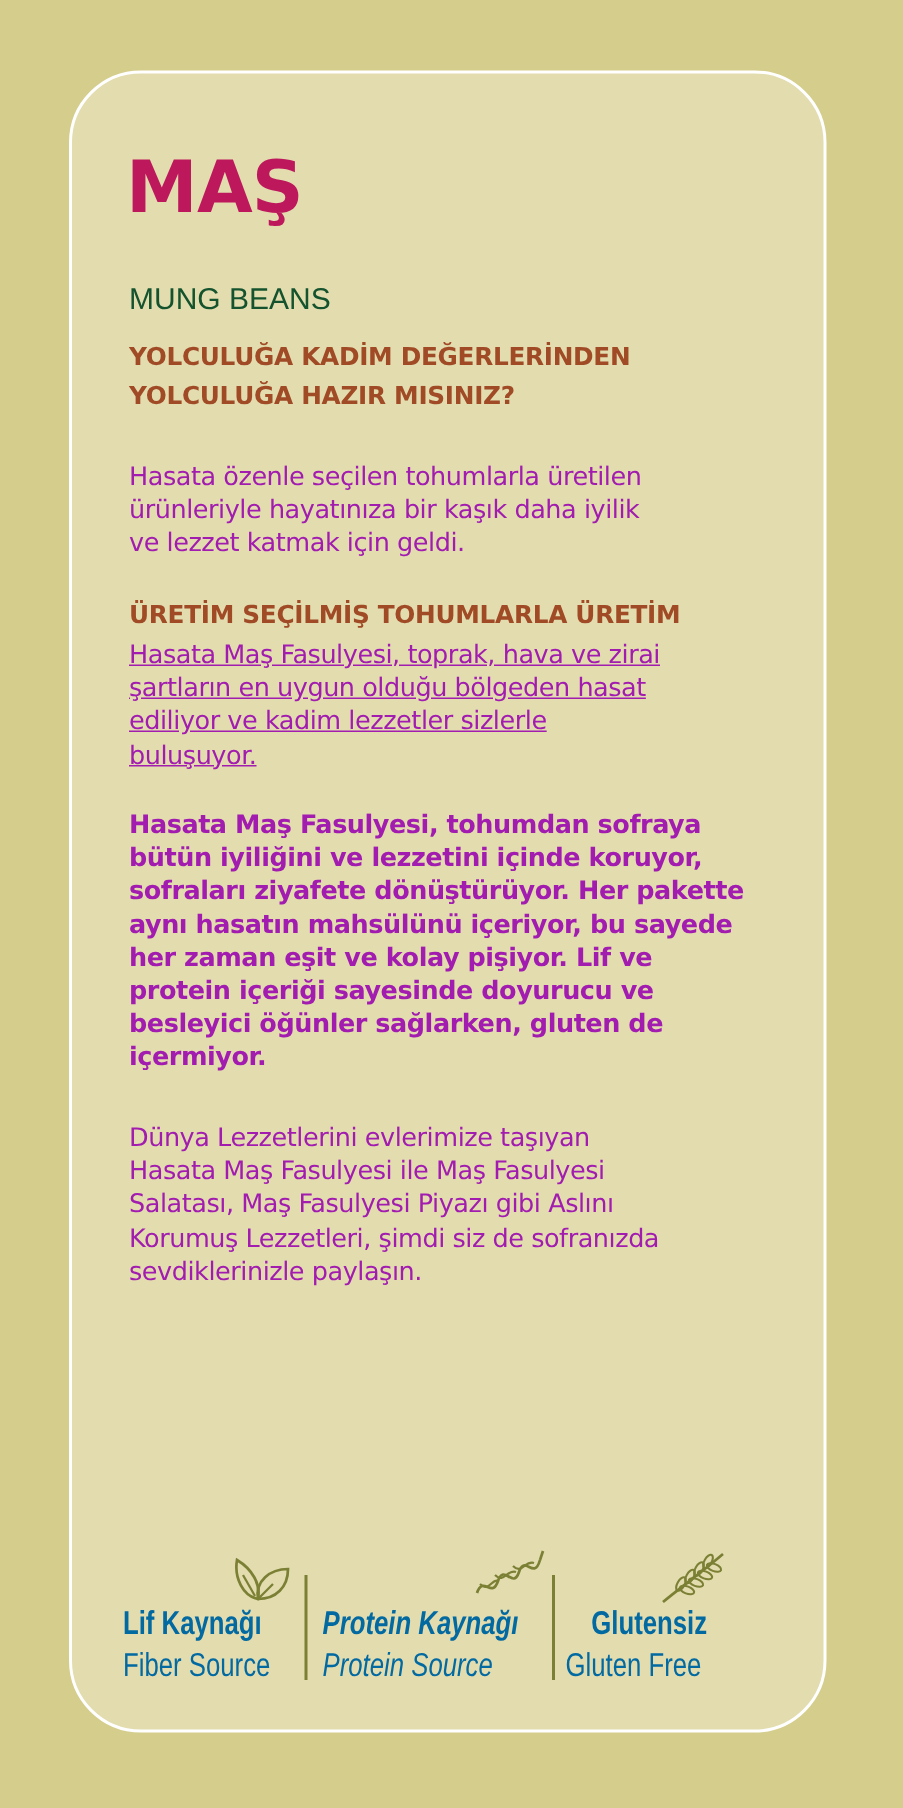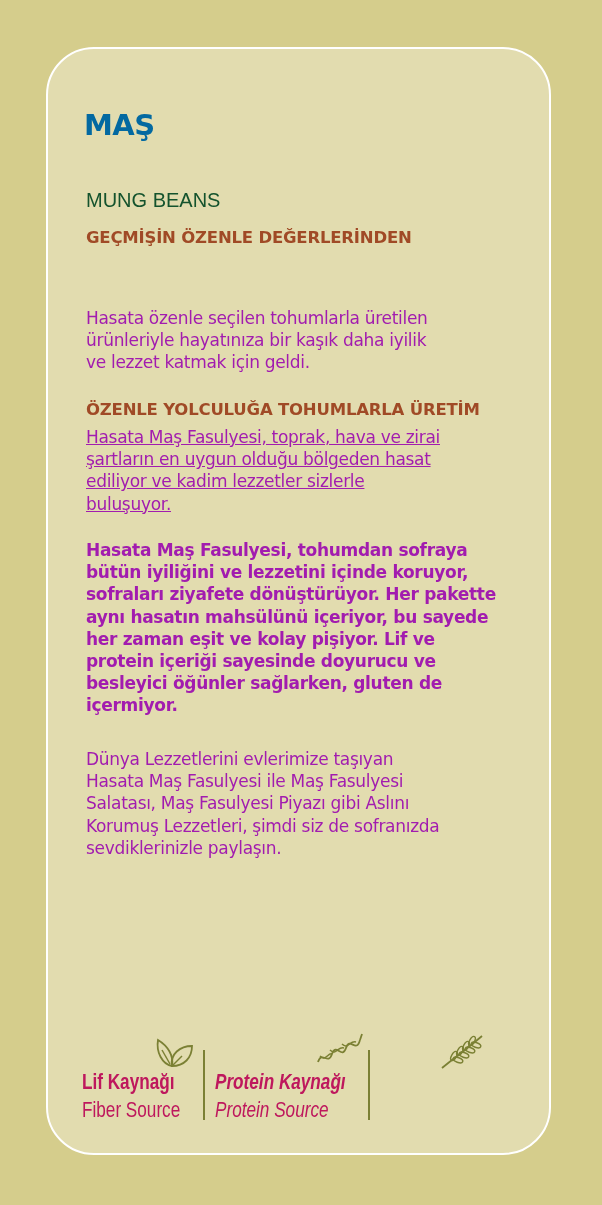--- a/index.html
+++ b/index.html
@@ -17,23 +17,23 @@
     background: #e2dcaf;
     border: 2px solid #ffffff;
     border-radius: 48px;
     box-sizing: border-box;
   }
   .title {
     position: absolute; left: 84px; top: 104px;
     margin: 0;
     font-family: "DejaVu Sans", sans-serif;
     font-weight: bold;
-    font-size: 29px;
+    font-size: 48px;
     line-height: 42px;
-    color: #0369a1;
+    color: #be185d;
     letter-spacing: -0.5px;
   }
   .subtitle {
     position: absolute; left: 86px; top: 189px;
     font-size: 20px; color: #14532d;
     font-family: "Liberation Sans", sans-serif;
   }
   .heading {
     position: absolute; left: 86px;
     font-family: "DejaVu Sans", sans-serif;
@@ -53,49 +53,50 @@
     color: #a21caf;
     white-space: pre-line;
     letter-spacing: -0.3px;
   }
   .badges {
     position: absolute; left: 80px; top: 1040px;
     width: 420px; height: 90px;
   }
   .badge {
     position: absolute; top: 28px;
-    color: #be185d;
+    color: #0369a1;
     font-family: "Liberation Sans", sans-serif;
     transform-origin: left top;
   }
   .badge .tr { font-weight: bold; font-size: 22px; line-height: 28px; transform: scaleX(0.78); transform-origin: left; display:block; white-space:nowrap; }
   .badge .en { font-size: 22px; line-height: 28px; transform: scaleX(0.78); transform-origin: left; display:block; white-space:nowrap; }
   .divider {
     position: absolute; width: 2px; background: #7b8034;
   }
   .icon { position: absolute; }
 </style>
 </head>
 <body>
 
 <div class="card"></div>
 
 <h1 class="title"><span>MAŞ</span><br></h1>
 
 <div class="subtitle">MUNG BEANS</div>
 
 <div class="heading" style="top:225px;">
-  <div>GEÇMİŞİN ÖZENLE DEĞERLERİNDEN</div>
+  <div>YOLCULUĞA KADİM DEĞERLERİNDEN</div>
+  <div>YOLCULUĞA HAZIR MISINIZ?</div>
 </div>
 
 <div class="para" style="top:307px;">Hasata özenle seçilen tohumlarla üretilen
 ürünleriyle hayatınıza bir kaşık daha iyilik
 ve lezzet katmak için geldi.</div>
 
-<div class="heading" style="top:397px;">ÖZENLE YOLCULUĞA TOHUMLARLA ÜRETİM</div>
+<div class="heading" style="top:397px;">ÜRETİM SEÇİLMİŞ TOHUMLARLA ÜRETİM</div>
 
 <div class="para" style="top:426px;text-decoration:underline;">Hasata Maş Fasulyesi, toprak, hava ve zirai
 şartların en uygun olduğu bölgeden hasat
 ediliyor ve kadim lezzetler sizlerle
 buluşuyor.</div>
 
 <div class="para" style="top:539px;font-weight:bold;">Hasata Maş Fasulyesi, tohumdan sofraya
 bütün iyiliğini ve lezzetini içinde koruyor,
 sofraları ziyafete dönüştürüyor. Her pakette
 aynı hasatın mahsülünü içeriyor, bu sayede
@@ -142,13 +143,17 @@
   <div class="badge" style="left:2px;">
     <span class="tr">Lif Kaynağı</span>
     <span class="en">Fiber Source</span>
   </div>
   <div class="divider" style="left:123px; top:10px; height:70px;"></div>
   <div class="badge" style="left:135px;font-style:italic;">
     <span class="tr">Protein Kaynağı</span>
     <span class="en">Protein Source</span>
   </div>
   <div class="divider" style="left:288px; top:10px; height:70px;"></div>
+  <div class="badge" style="left:297px;">
+    <span class="tr" style="padding-left:22px;">Glutensiz</span>
+    <span class="en">Gluten Free</span>
+  </div>
 </div>
 
 </body></html>

